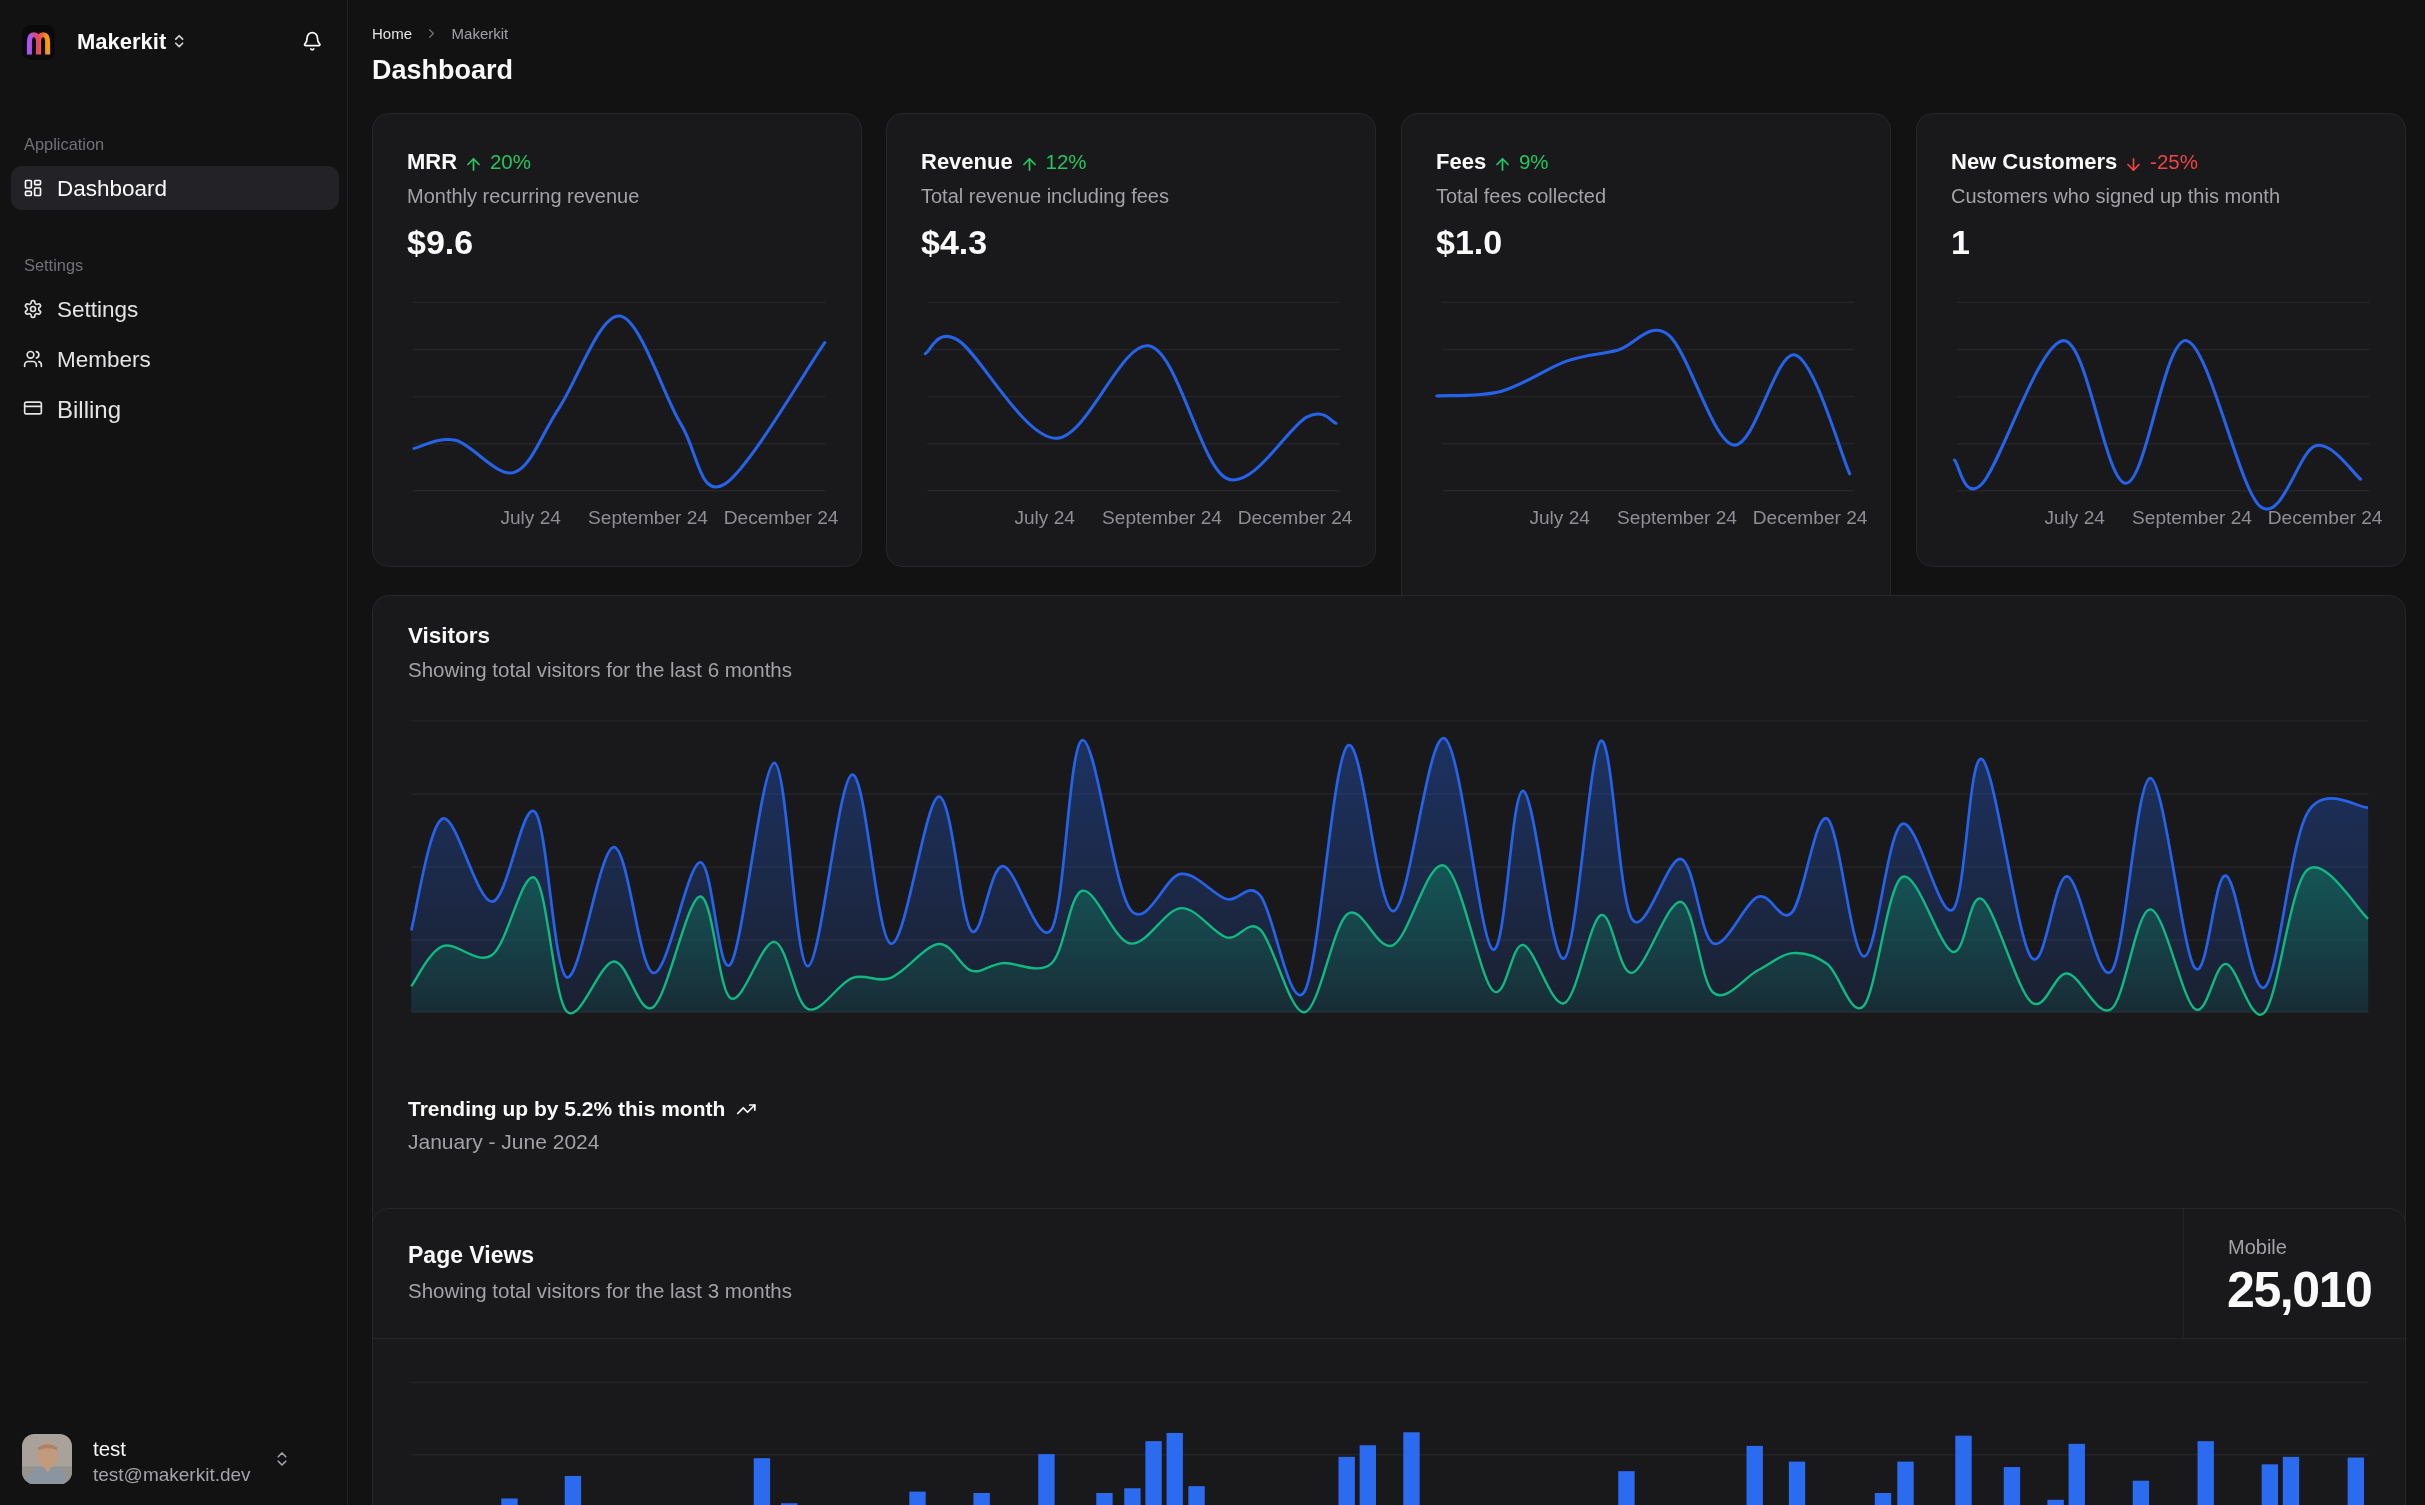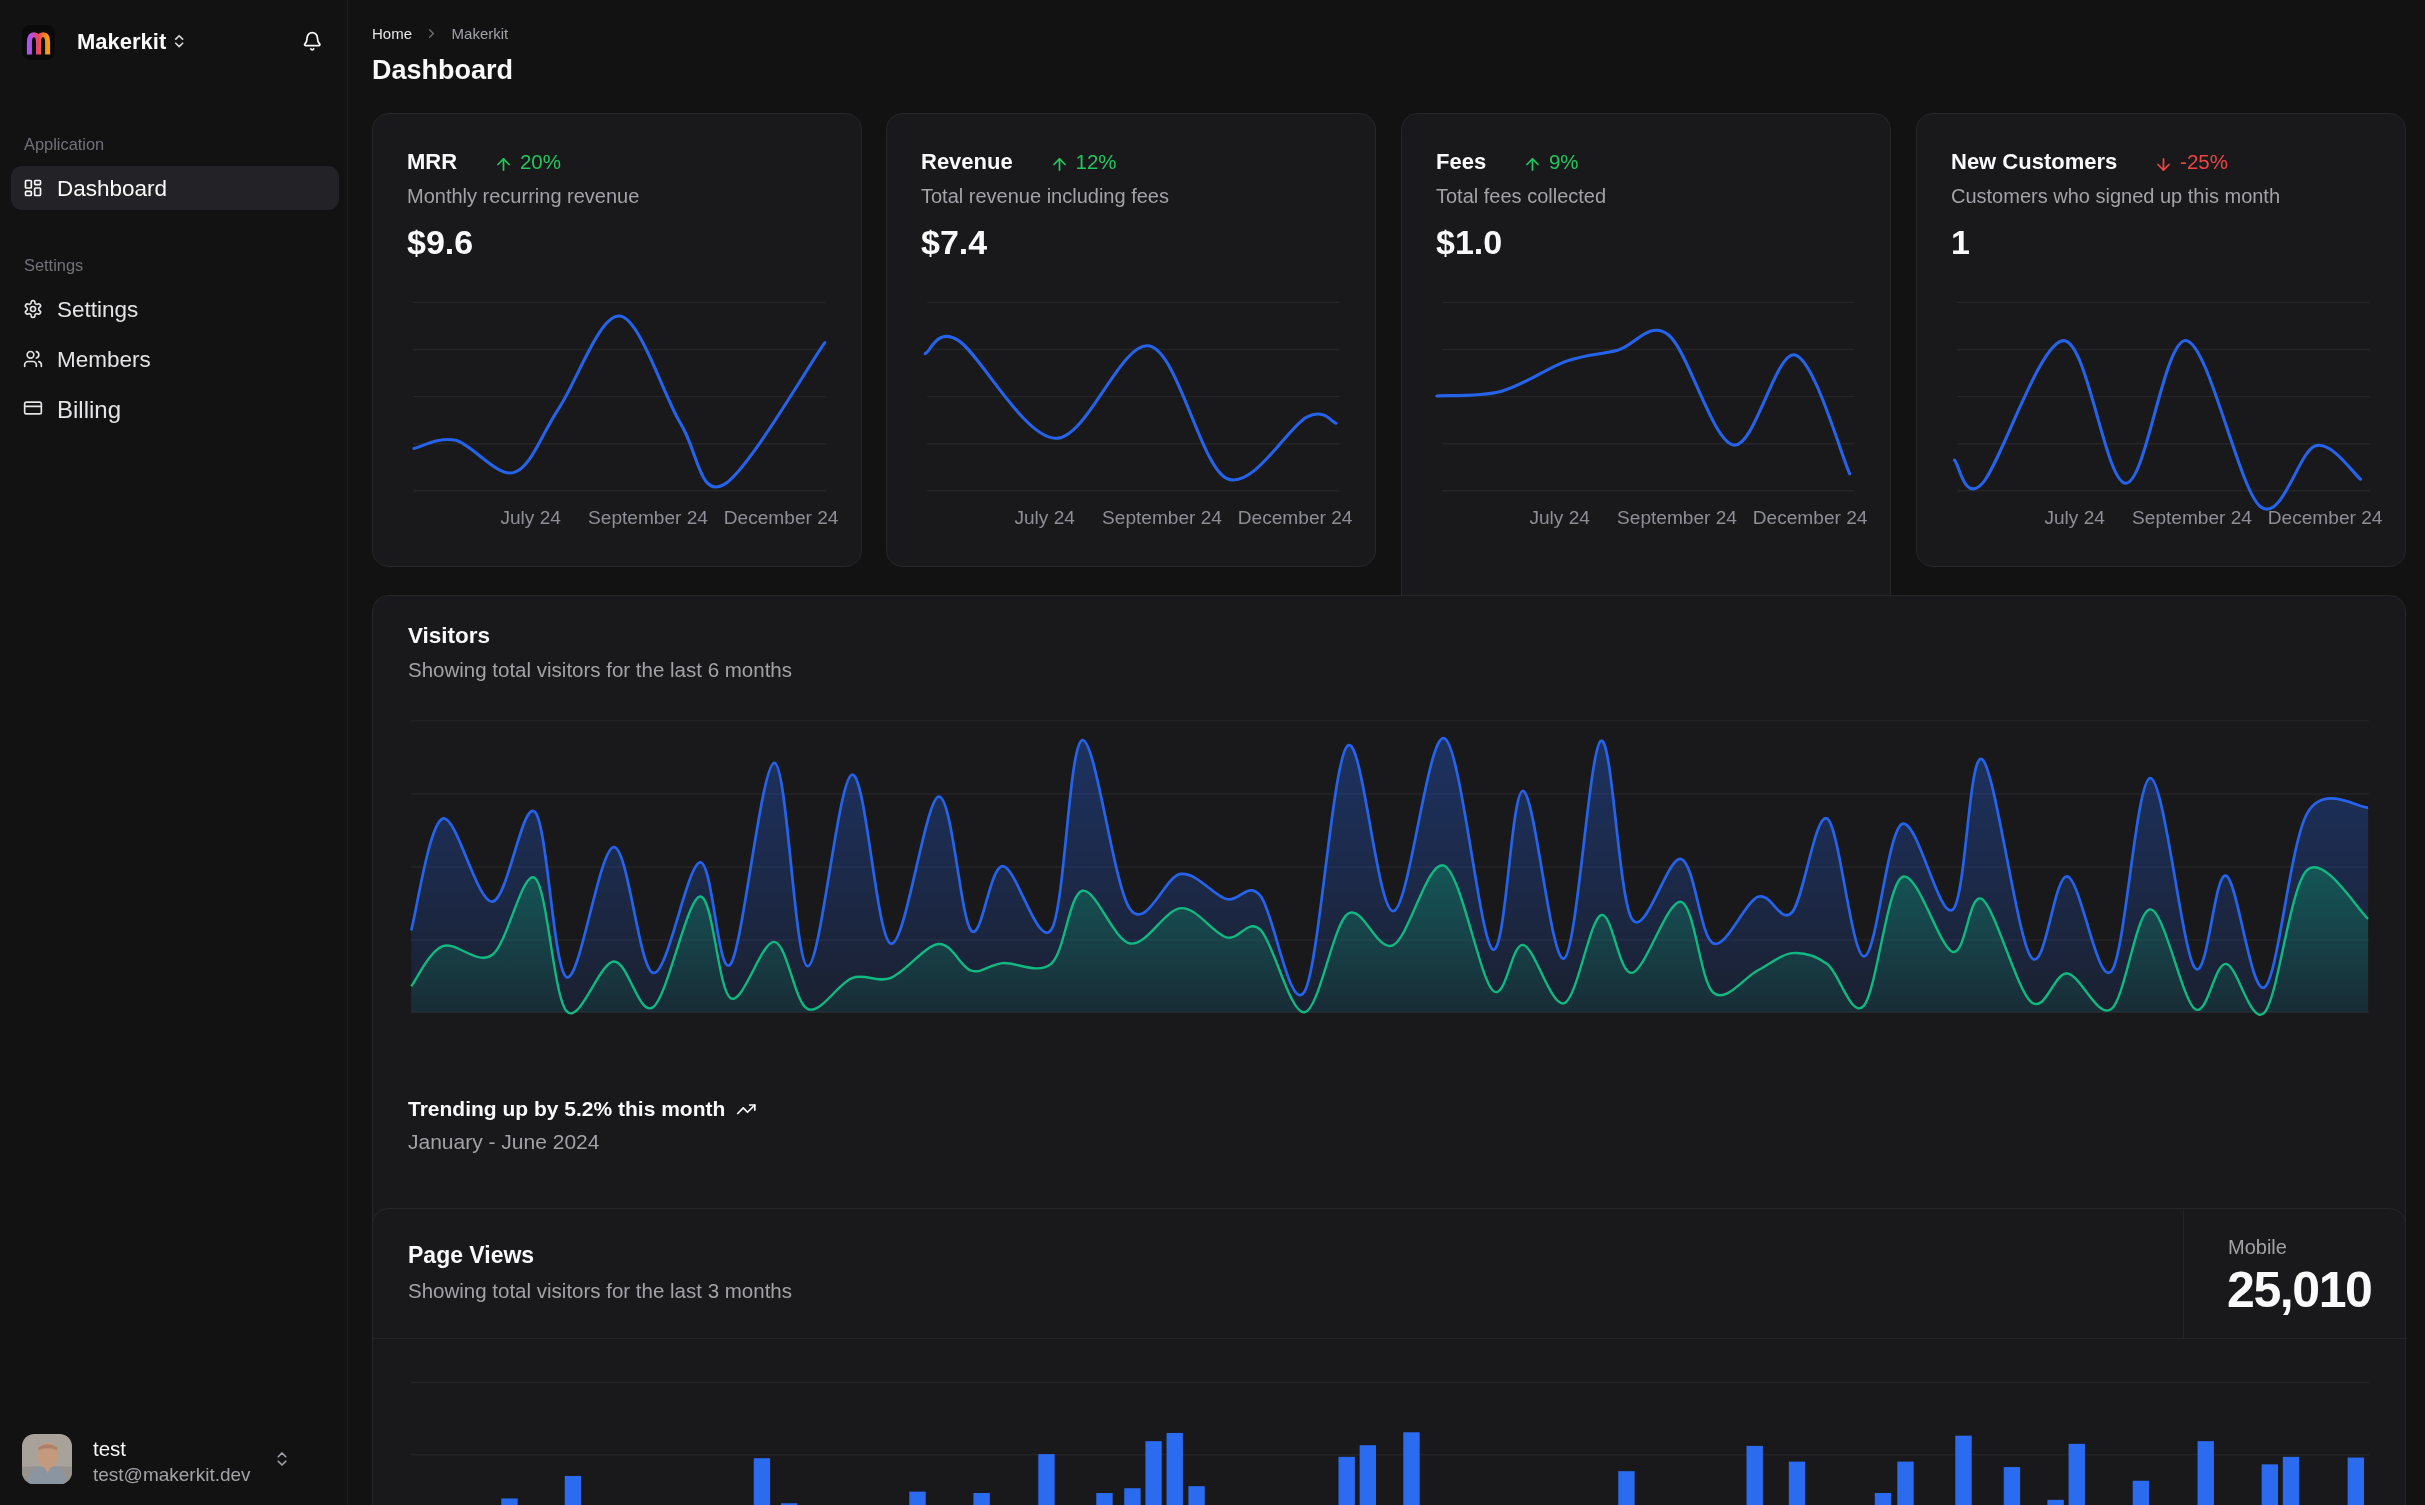--- a/index.html
+++ b/index.html
@@ -2,21 +2,21 @@
 <html style="font-size:11px"><head><meta charset="utf-8">
 <style>
 * { margin:0; padding:0; box-sizing:border-box; }
 html,body { width:2426px; height:1505px; background:#121212; overflow:hidden;
   font-family:"Liberation Sans", sans-serif; -webkit-font-smoothing:antialiased; }
 #page { position:relative; width:2426px; height:1505px; }
 #sidebar { position:absolute; left:0; top:0; width:348px; height:1505px;
   background:#121212; border-right:1.4px solid #202024; }
 .card { position:absolute; background:#19191b; border:1.4px solid #27272a; border-radius:16.4px; }
 .abs { position:absolute; left:0; top:0; }
-.chead { position:absolute; left:34px; top:35px; display:flex; align-items:center; gap:37px; }
+.chead { position:absolute; left:34px; top:35px; display:flex; align-items:center; gap:7px; }
 .ctitle { font-size:22px; font-weight:700; color:#fafafa; }
 .cpct { display:flex; align-items:center; gap:6.8px; font-size:20.5px; }
 .csub { position:absolute; left:34px; top:71px; font-size:20px; color:#a2a2a8; }
 .cval { position:absolute; left:34px; top:109px; font-size:34px; font-weight:700; color:#fafafa; }
 .axl { font-size:28px; fill:#8e8e96; text-anchor:middle; font-family:"Liberation Sans", sans-serif; }
 </style></head>
 <body>
 <div id="page">
 
 <div id="sidebar">
@@ -128,21 +128,21 @@
         <span class="ctitle">Revenue</span>
         <span class="cpct" style="color:#22c55e">
           <svg width="19" height="19" viewBox="0 0 24 24" fill="none" stroke="#22c55e" stroke-width="2.2" stroke-linecap="round" stroke-linejoin="round" style="position:relative;top:2px">
             <path d="m5 12 7-7 7 7"></path>
             <path d="M12 19V5"></path>
           </svg>
           <span>12%</span>
         </span>
       </div>
   <div class="csub">Total revenue including fees</div>
-  <div class="cval">$7.4</div>
+  <div class="cval">$4.3</div>
   <svg class="abs" width="490" height="454" viewBox="0 0 718 665">
     <line x1="59" x2="663" y1="276" y2="276" stroke="rgba(255,255,255,0.055)" stroke-width="2"></line>
         <line x1="59" x2="663" y1="345" y2="345" stroke="rgba(255,255,255,0.055)" stroke-width="2"></line>
         <line x1="59" x2="663" y1="414" y2="414" stroke="rgba(255,255,255,0.055)" stroke-width="2"></line>
         <line x1="59" x2="663" y1="483" y2="483" stroke="rgba(255,255,255,0.055)" stroke-width="2"></line>
         <line x1="59" x2="663" y1="552" y2="552" stroke="rgba(255,255,255,0.055)" stroke-width="2"></line>
     <path d="M56.0,351.0C64.2,347.8,73.2,311.3,105.0,332.0C136.8,352.7,200.3,473.7,247.0,475.0C293.7,476.3,343.2,330.2,385.0,340.0C426.8,349.8,459.7,516.7,498.0,534.0C536.3,551.3,588.3,457.5,615.0,444.0C641.7,430.5,650.8,451.5,658.0,453.0" fill="none" stroke="#2563eb" stroke-width="4.5" stroke-linecap="round"></path>
     <text x="231" y="601" class="axl">July 24</text>
     <text x="403" y="601" class="axl">September 24</text>
     <text x="598" y="601" class="axl">December 24</text>

